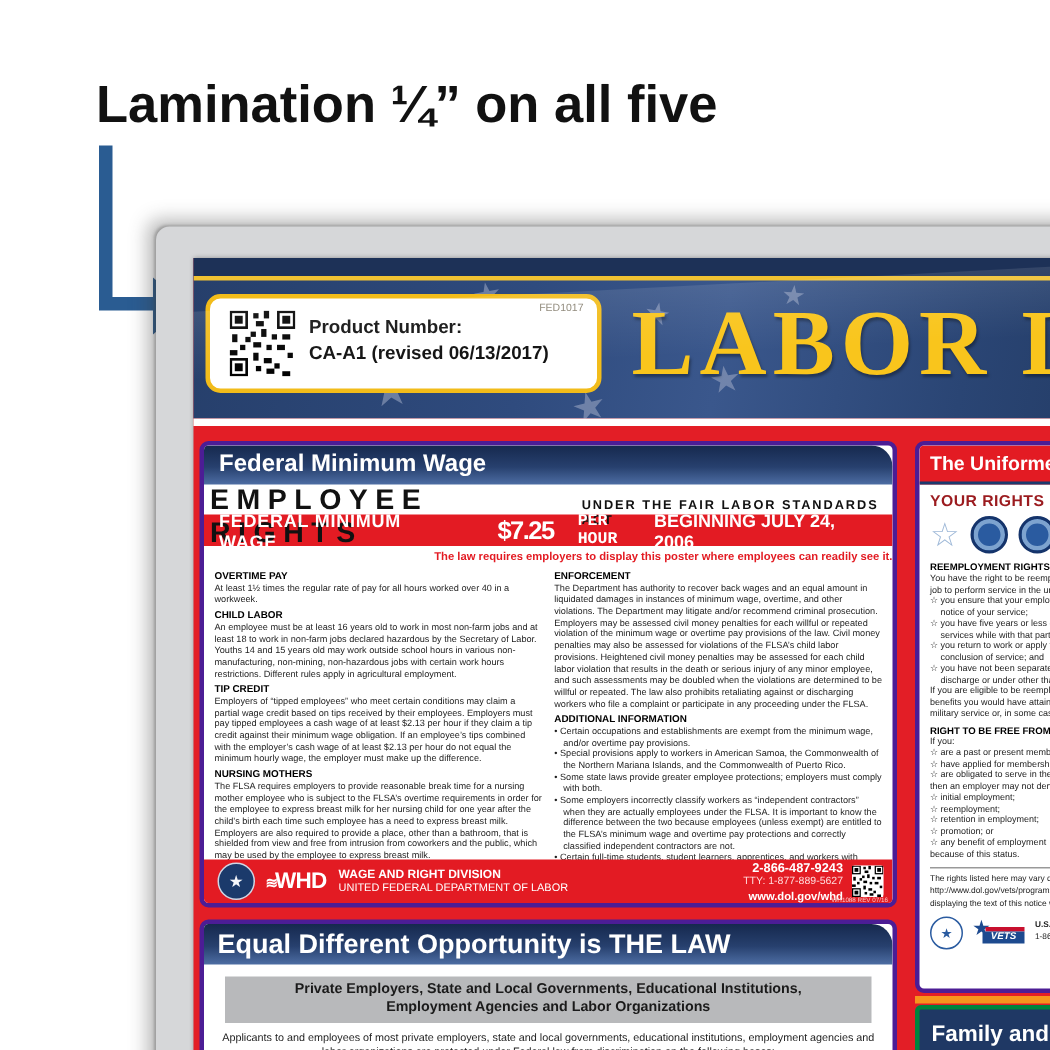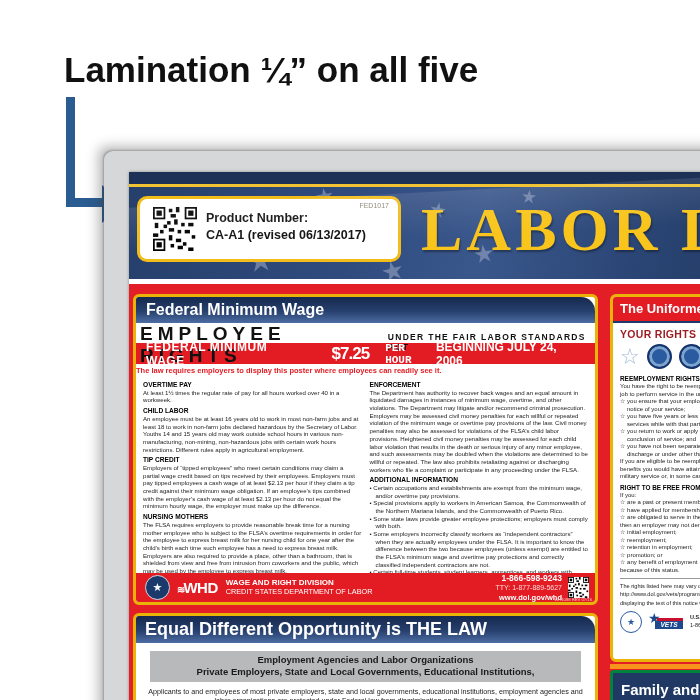--- a/index.html
+++ b/index.html
@@ -29,35 +29,35 @@
           font-weight:700;font-size:62px;letter-spacing:4px;color:#f9c51c;white-space:nowrap;
           text-shadow:1px 2px 2px rgba(0,0,0,.35);}
   .whitestrip{position:absolute;left:0;top:107px;width:100%;height:5px;background:#fff;}
   
   .prodbox{position:absolute;left:8px;top:24px;width:258px;height:60px;background:#fff;
            border:3px solid #f2bc1a;border-radius:10px;}
   .prodbox .fed{position:absolute;right:9px;top:3px;font-size:7px;color:#8a8374;}
   .prodbox .qr{position:absolute;left:13px;top:8px;width:44px;height:44px;}
   .prodbox .ptxt{position:absolute;left:66px;top:11px;font-size:12.5px;font-weight:700;color:#111;line-height:1.35;}
   
-  .goldbox{position:absolute;background:#fff;border:3px solid #eab308;border-radius:6px;overflow:hidden;}
+  .goldbox{position:absolute;background:#fff;border:3px solid #4c1d95;border-radius:6px;overflow:hidden;}
   
   .flsa{left:4px;top:122px;width:459px;height:305px;}
   .navybar{background:linear-gradient(to bottom,#16294e 0%,#27406e 55%,#4d6da3 100%);
            color:#fff;font-weight:700;}
   .flsa-tab{height:26px;line-height:26px;font-size:16px;padding-left:10px;border-top-right-radius:14px;}
   .er-row{display:flex;align-items:baseline;height:20px;padding-left:4px;}
   .er-main{font-size:19px;font-weight:700;letter-spacing:5px;color:#111;}
   .er-sub{font-size:8.5px;font-weight:700;letter-spacing:1.3px;color:#111;margin-left:8px;}
   .wagebar{height:21px;background:#e31b23;display:flex;align-items:center;color:#fff;font-weight:700;}
   .wagebar .wl{font-size:12px;padding-left:10px;letter-spacing:.5px;}
   .wagebar .wa{font-size:17px;margin-left:28px;letter-spacing:-1px;}
   .wagebar .wu{font-size:11px;margin-left:16px;font-family:Liberation Mono, monospace;}
   .wagebar .we{font-size:12px;margin-left:auto;padding-right:14px;}
-  .notice{font-size:7.5px;font-weight:700;color:#e31b23;text-align:left;margin-top:2px;}
+  .notice{font-size:7.5px;font-weight:700;color:#e31b23;text-align:right;margin-top:2px;}
   .cols{display:flex;gap:8px;padding:3px 7px 0 7px;}
   .col{flex:1;font-size:6.1px;line-height:1.26;color:#1d1d1d;}
   .col h4{margin:2.5px 0 0 0;font-size:6.6px;color:#000;}
   .col p{margin:0;}
   .dot-li{padding-left:6px;text-indent:-6px;margin:0;}
   .dot-li:before{content:"• ";}
   
   .flsa-footer{position:absolute;left:0;bottom:0;width:100%;height:29px;background:#e31b23;
                display:flex;align-items:center;color:#fff;}
   .seal{width:23px;height:23px;border-radius:50%;background:#1b3a6b;border:1.5px solid #cfd6e4;
@@ -225,41 +225,41 @@
         <p class="dot-li">Some state laws provide greater employee protections; employers must comply with both.</p>
         <p class="dot-li">Some employers incorrectly classify workers as “independent contractors” when they are actually employees under the FLSA. It is important to know the difference between the two because employees (unless exempt) are entitled to the FLSA’s minimum wage and overtime pay protections and correctly classified independent contractors are not.</p>
         <p class="dot-li">Certain full-time students, student learners, apprentices, and workers with disabilities may be paid less than the minimum wage under special certificates issued by the Department of Labor.</p>
       </div>
     </div>
     <div class="flsa-footer">
       <div class="seal">★</div>
       <div class="whd-logo"><span class="w1">≋</span><span>WHD</span></div>
       <div class="fdiv">
         <div class="d1">WAGE AND RIGHT DIVISION</div>
-        <div class="d2">CREDIT STATES DEPARTMENT OF LABOR</div>
+        <div class="d2">UNITED FEDERAL DEPARTMENT OF LABOR</div>
       </div>
       <div class="fright">
-        <div class="p1">1-866-598-9243</div>
+        <div class="p1">2-866-487-9243</div>
         <div class="p2">TTY: 1-877-889-5627</div>
         <div class="p3">www.dol.gov/whd</div>
       </div>
       <div class="fqr">
           <svg class="qrsvg">
             <use href="#qr"></use>
           </svg>
         </div>
       <div class="formcode">WH1088 REV 07/16</div>
     </div>
   </div>
 
   <div class="goldbox eeo">
     <div class="navybar eeo-bar">Equal Different Opportunity is THE LAW</div>
     <div class="eeo-gray">
+      <div>Private Employers, State and Local Governments, Educational Institutions,</div>
       <div>Employment Agencies and Labor Organizations</div>
-      <div>Private Employers, State and Local Governments, Educational Institutions,</div>
     </div>
     <div class="eeo-p">Applicants to and employees of most private employers, state and local governments, educational institutions, employment agencies and labor organizations are protected under Federal law from discrimination on the following bases:</div>
   </div>
 
   <div class="goldbox userra">
     <div class="us-bar">The Uniformed Services Employment and Reemployment Rights Act</div>
     <div class="us-sub">YOUR RIGHTS UNDER USERRA</div>
     <div class="us-seals">
       <span class="us-star">☆</span>
       <span class="us-seal"></span>

